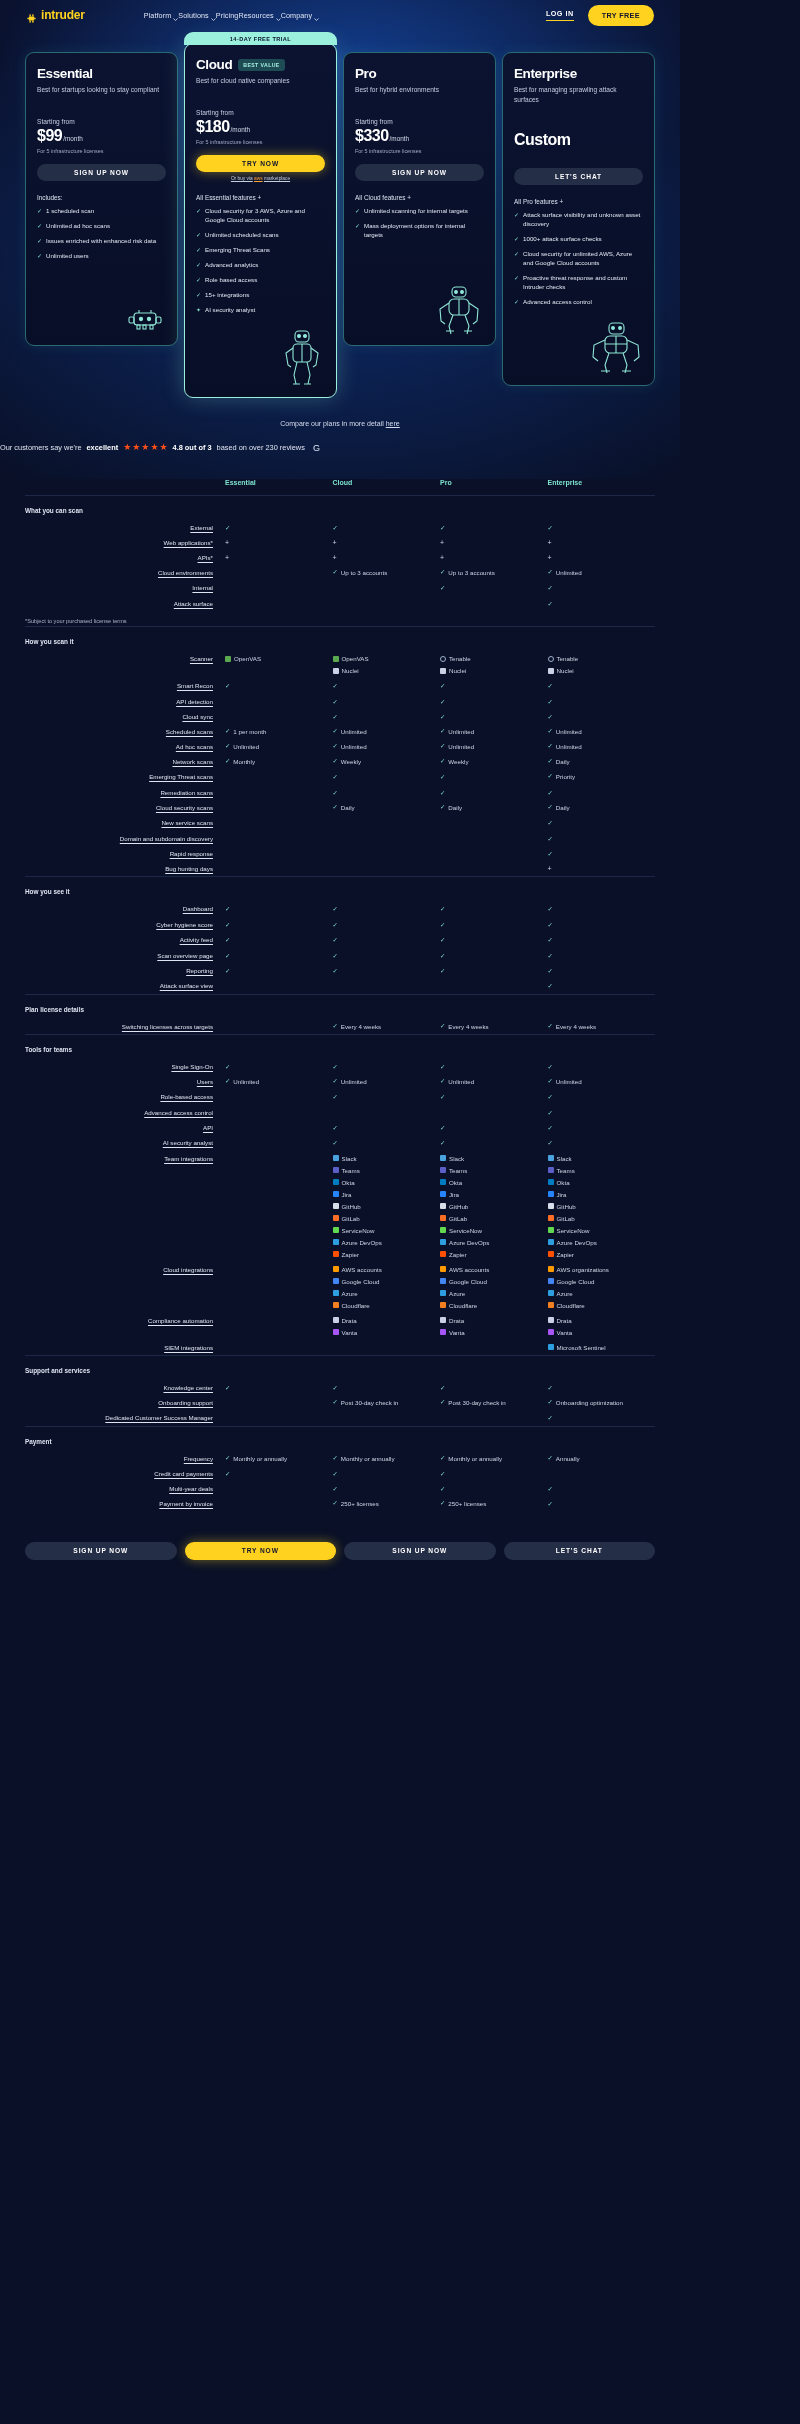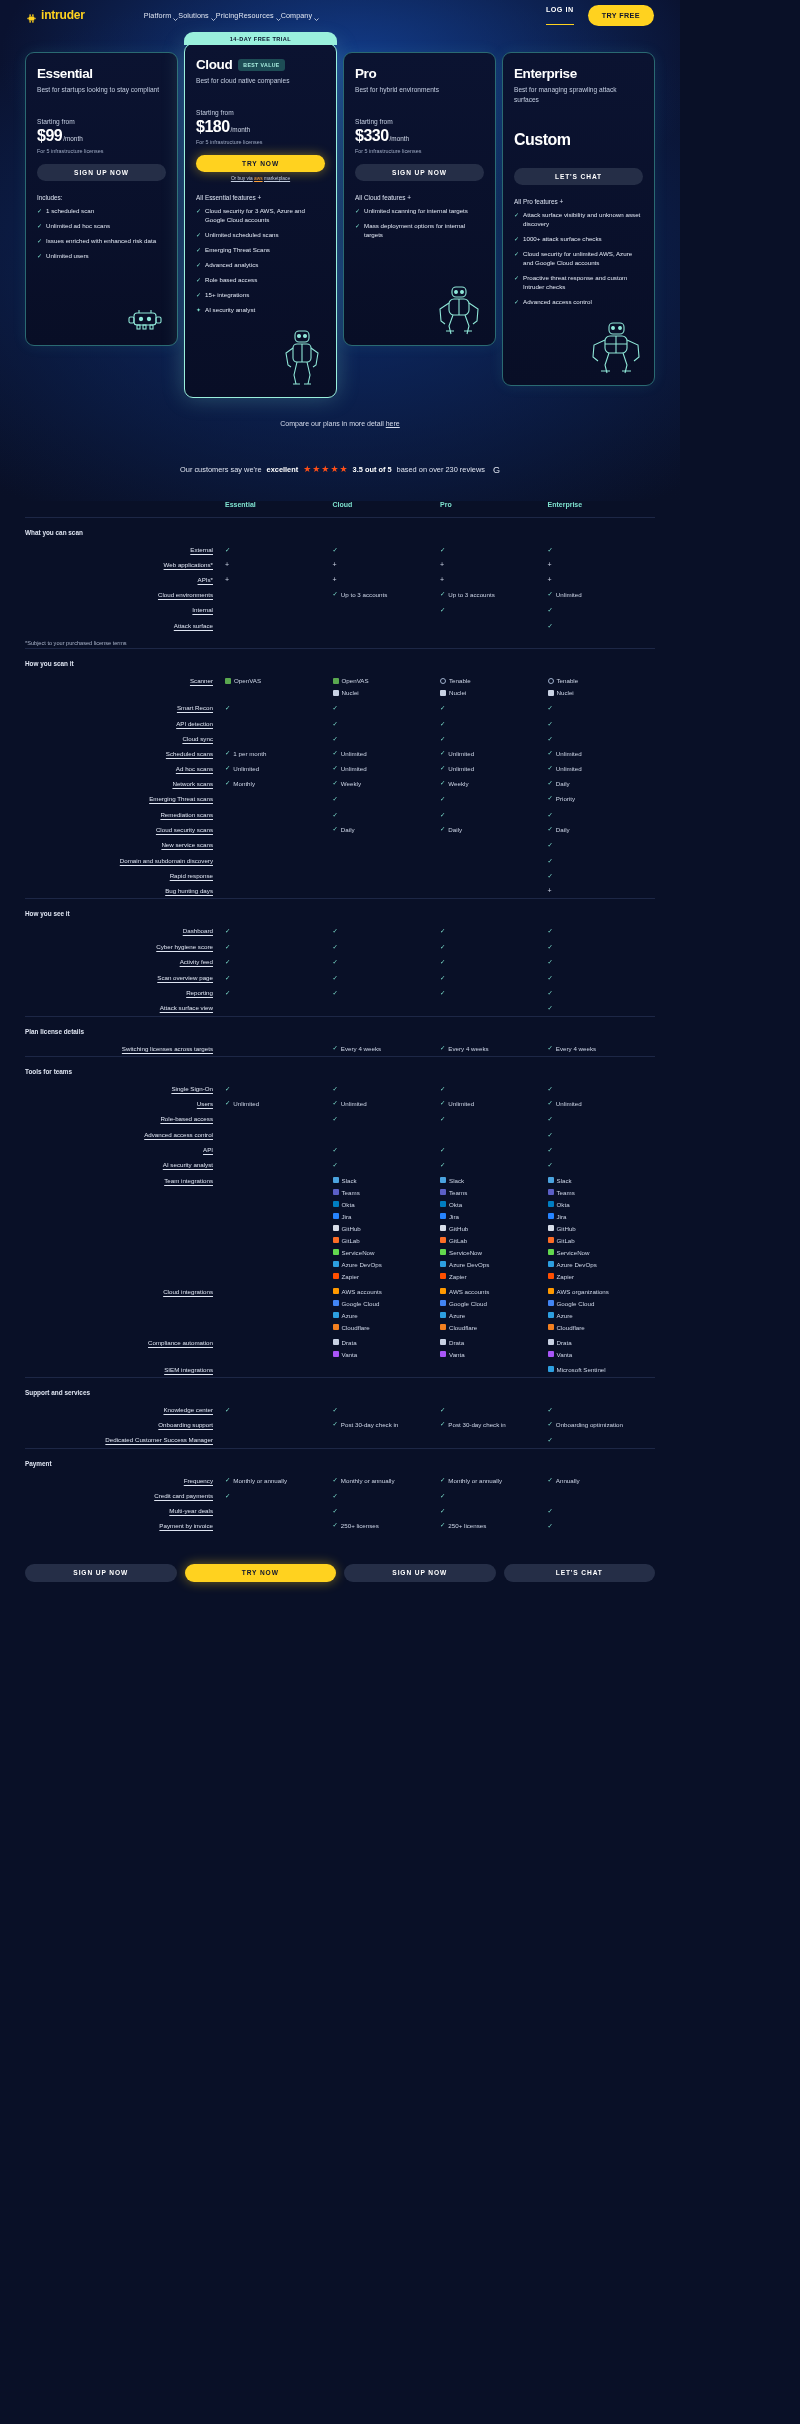--- a/index.html
+++ b/index.html
@@ -35,21 +35,21 @@
   .logo-text { font-size: 12px; font-weight: 700; color: #FFD21F; letter-spacing: -.2px;}
   .nav-links { display: flex; align-items: center; margin-left: 59px; }
   .nav-link {
     font-size: 7.2px; color: #dfe5f2; display: flex; align-items: center; gap: 2px;
     letter-spacing: .1px; cursor: pointer;
   }
   .chev { width: 5px; height: 3px; display:inline-block; }
   .nav-right { margin-left: auto; display: flex; align-items: center; gap: 14px; }
   .login {
     font-size: 7.2px; font-weight: 700; color: #fff; letter-spacing: .5px;
-    border-bottom: 1.5px solid #FFD21F; padding-bottom: 10px; cursor:pointer;
+    border-bottom: 1.5px solid #FFD21F; padding-bottom: 2px; cursor:pointer;
   }
   .try-free {
     background: #FFD21F; color: #10142c; font-size: 7.2px; font-weight: 700;
     letter-spacing: .4px; border-radius: 14px; padding: 6px 14px; border: none; cursor: pointer;
     font-family: "Liberation Sans", sans-serif;
   }
 
   
   .hero-title {
     text-align: center; font-size: 21px; font-weight: 800; letter-spacing: -.5px;
@@ -118,21 +118,21 @@
   .robot svg { display: block; }
 
   .compare-line {
     text-align: center; font-size: 7px; color: #d7dded; margin-top: 22px;
   }
   .compare-line u { text-decoration: underline; }
 
   
   .reviews {
     text-align: center; font-size: 7.4px; color: #dfe4f0;
-    margin-top: 38px; display: flex; justify-content: center; align-items: center; gap: 5px;
+    margin-top: 16px; display: flex; justify-content: flex-start; align-items: center; gap: 5px;
   }
   .reviews b { color: #fff; }
   .stars { display: flex; gap: 1px; }
   .star { color: #ff4f18; font-size: 9px; line-height: 1; }
   .g-logo { font-size: 9px; color: #dfe4f0; margin-left: 3px; }
 
   
   .table-section { padding: 0 25px 20px; background: #091027; }
   .table-title {
     text-align: center; font-size: 17.5px; font-weight: 800; letter-spacing: -.4px;
@@ -433,21 +433,21 @@
     <div class="reviews">
       <span>Our customers say we're </span>
         <b>excellent</b>
       <span class="stars" id="stars">
           <span class="star" style="color: rgb(255, 79, 24);">★</span>
           <span class="star" style="color: rgb(255, 79, 24);">★</span>
           <span class="star" style="color: rgb(255, 79, 24);">★</span>
           <span class="star" style="color: rgb(255, 79, 24);">★</span>
           <span class="star" style="color: rgb(255, 79, 24);">★</span>
         </span>
-      <b>3.5 out of 5</b>
+      <b>4.8 out of 3</b>
         <span> based on over 230 reviews</span>
       <span class="g-logo">G</span>
     </div>
   </div>
 
   <div class="table-section">
     <table class="cmp">
       <colgroup>
           <col class="lab">
           <col class="c">

